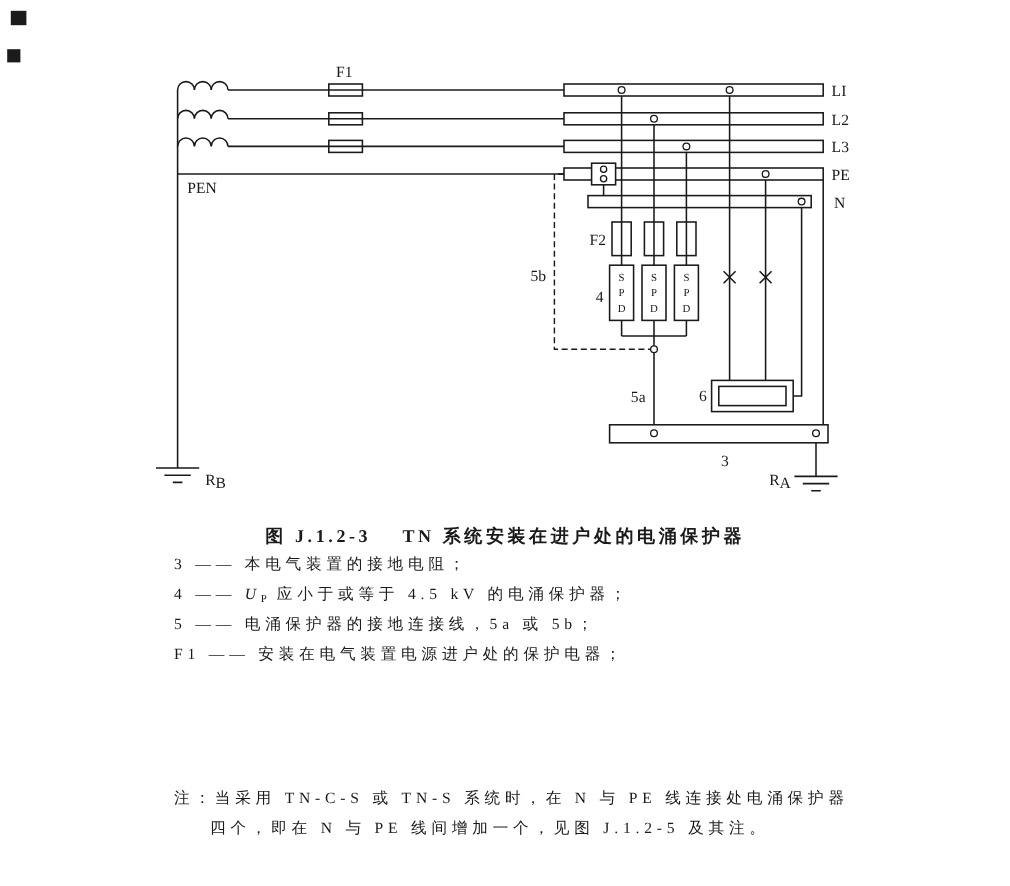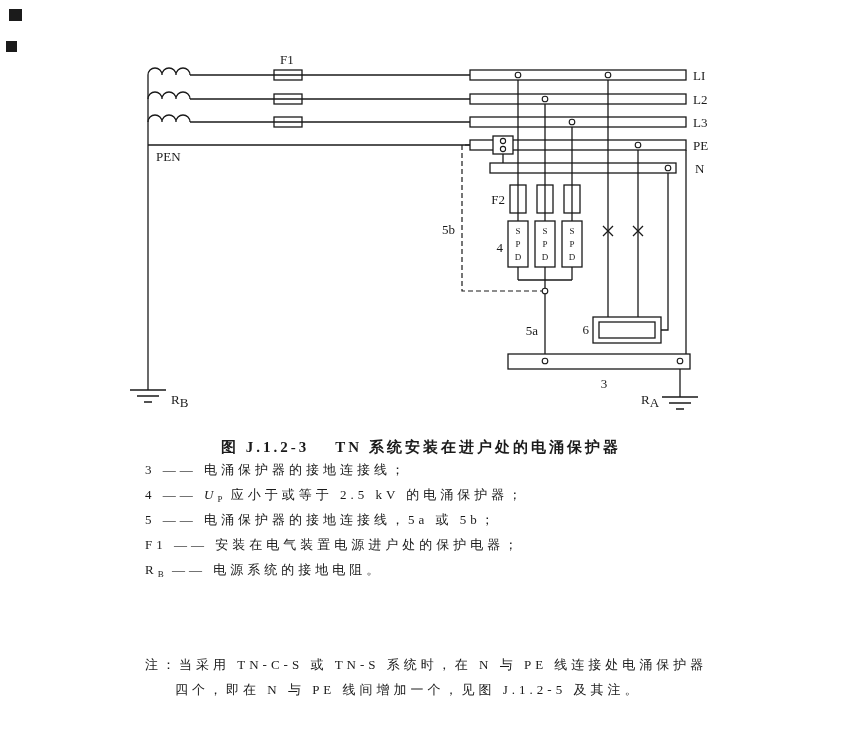--- a/index.html
+++ b/index.html
@@ -162,23 +162,22 @@
     <text x="171" y="404"><tspan>R</tspan><tspan class="small" dy="3">B</tspan></text>
     <text x="641" y="404"><tspan>R</tspan><tspan class="small" dy="3">A</tspan></text>
   </g>
 </svg>
 
 <div class="caption">
   <span class="fignum">图 J.1.2-3</span><span>TN 系统安装在进户处的电涌保护器</span>
 </div>
 
 <div class="legend" id="legend-list">
-    <div class="legend-row"><span>3</span><span> —— </span><span>电涌保护器的接地连接线；</span></div>
-    <div class="legend-row"><span>4</span><span> —— </span><span class="ital">U</span><span class="sub">P</span><span> 应小于或等于 2.5 kV 的电涌保护器；</span></div>
+    <div class="legend-row"><span>3</span><span> —— </span><span>本电气装置的接地电阻；</span></div>
+    <div class="legend-row"><span>4</span><span> —— </span><span class="ital">U</span><span class="sub">P</span><span> 应小于或等于 4.5 kV 的电涌保护器；</span></div>
     <div class="legend-row"><span>5</span><span> —— </span><span>电涌保护器的接地连接线，5a 或 5b；</span></div>
     <div class="legend-row"><span>F1</span><span> —— </span><span>安装在电气装置电源进户处的保护电器；</span></div>
-    <div class="legend-row"><span>R</span><span class="sub">B</span><span> —— </span><span>电源系统的接地电阻。</span></div>
   </div>
 
 <div class="note" id="note-list">
     <div class="note-row">注：当采用 TN-C-S 或 TN-S 系统时，在 N 与 PE 线连接处电涌保护器</div>
     <div class="note-row indent">四个，即在 N 与 PE 线间增加一个，见图 J.1.2-5 及其注。</div>
   </div>
 
 </body></html>

